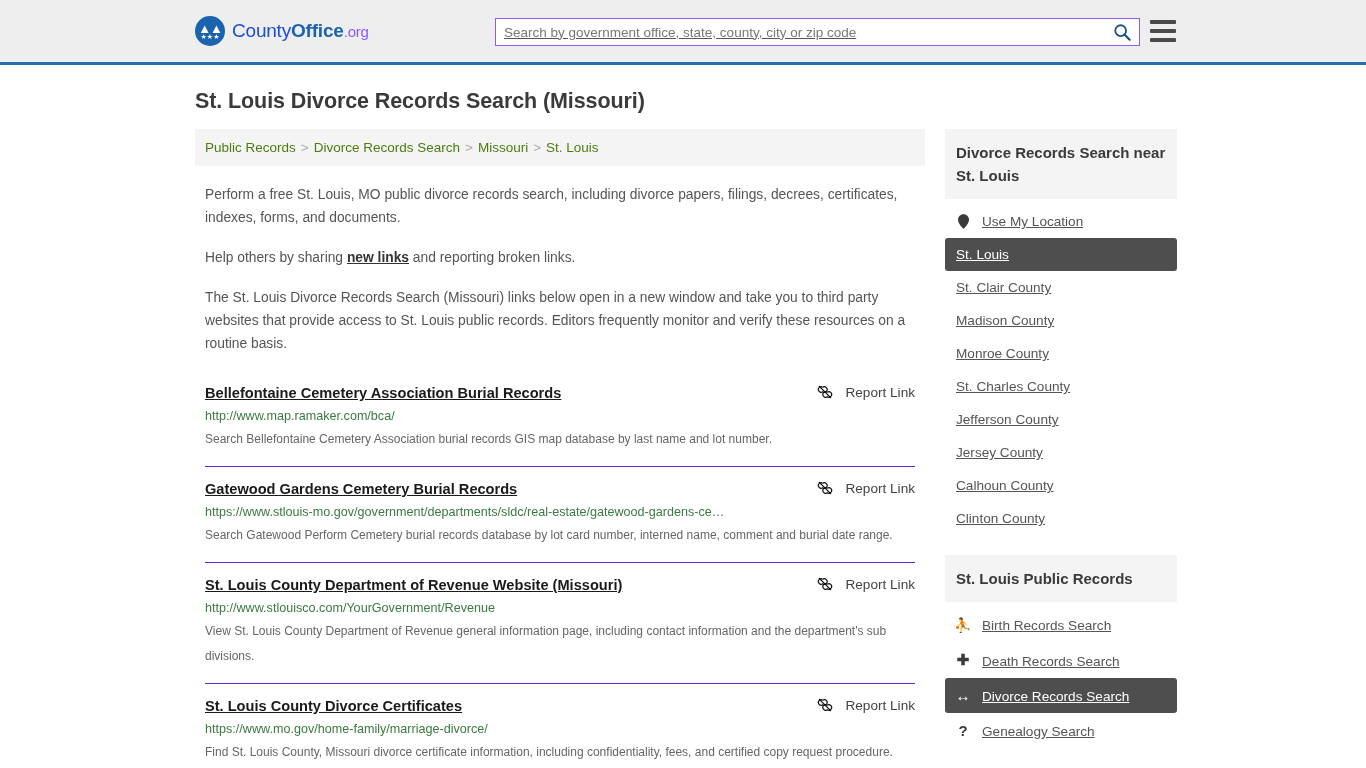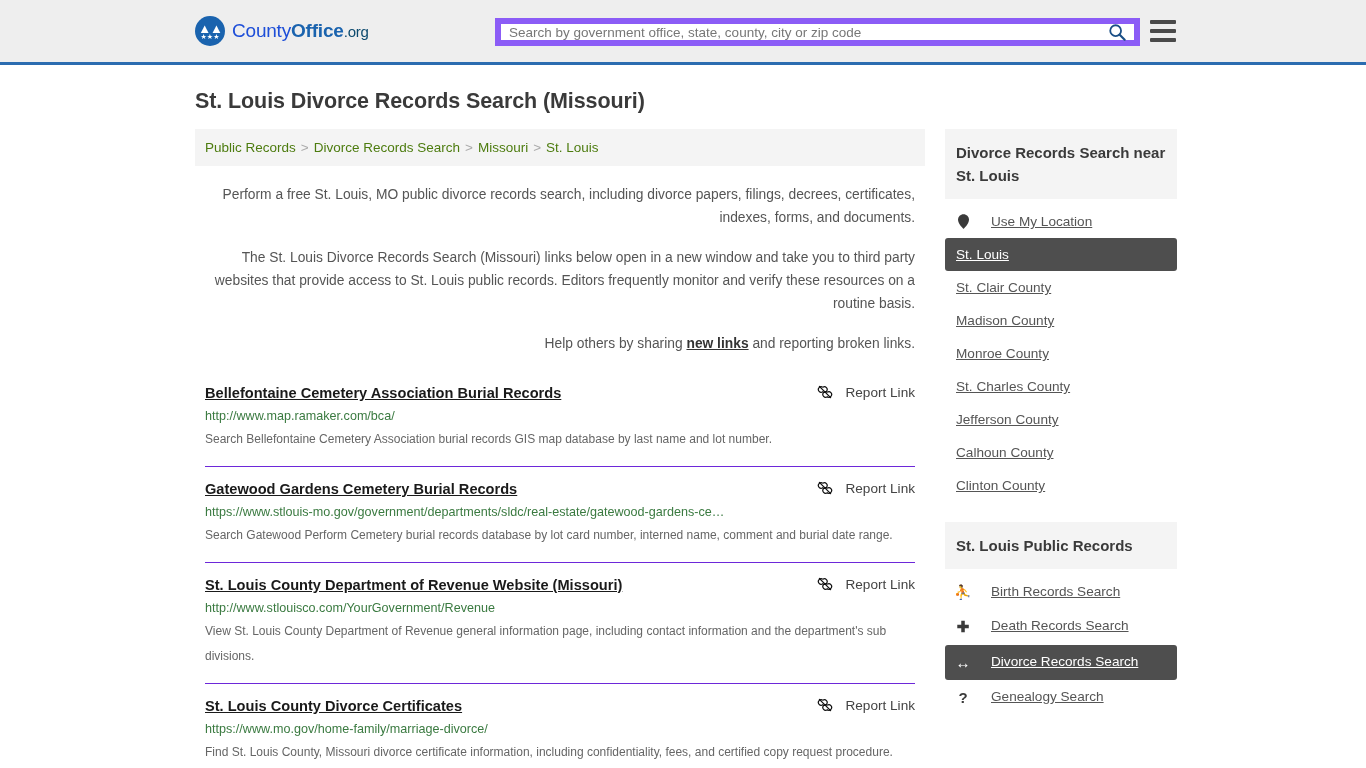--- a/index.html
+++ b/index.html
@@ -53,32 +53,33 @@
     letter-spacing: 0px;
   }
   .logo-text {
     font-size: 19px;
     color: #2d2d2d;
     white-space: nowrap;
     letter-spacing: -0.2px;
   }
   .logo-text .b { color: #1a63ae; font-weight: bold; }
   .logo-text .n { font-weight: normal; color: #1d4ed8; }
-  .logo-text .org { font-size: 15px; color: #0c4a6e; margin-top: 25px; }
+  .logo-text .org { font-size: 15px; color: #8b5cf6; margin-top: 25px; }
 
   .search-wrap {
     position: absolute;
     left: 495px;
     top: 18px;
     width: 645px;
     height: 28px;
     background: #ffffff;
-    border: 6px solid #8b5cf6;
-    display: flex;
-    align-items: center;
+    border: 1px solid #8b5cf6;
+    display: flex;
+    align-items: center;
+    text-decoration: underline;
   }
   .search-input {
     flex: 1;
     border: none;
     outline: none;
     height: 100%;
     padding: 0 8px;
     font-family: "Liberation Sans", sans-serif;
     font-size: 13.5px;
     color: #555;
@@ -139,21 +140,21 @@
     gap: 5px;
   }
   .breadcrumb a {
     color: #4d7c0f;
     text-decoration: none;
     cursor: pointer;
   }
   .breadcrumb .sep { color: #aaaaaa; }
 
   
-  .intro { padding: 0 10px; text-align: right; }
+  .intro { padding: 0 10px; }
   .intro p {
     font-size: 13.8px;
     line-height: 23px;
     color: #555555;
     margin-top: 17px;
   }
   .intro p a {
     color: #333333;
     text-decoration: underline;
     font-weight: bold;
@@ -215,22 +216,22 @@
     background: #f4f4f4;
     padding: 12px 11px;
     font-size: 15px;
     font-weight: bold;
     color: #3a3a3a;
     line-height: 23px;
   }
   .side-list { margin-top: 6px; }
   .side-item {
     display: flex;
-    align-items: flex-start;
-    gap: 21px;
+    align-items: flex-end;
+    gap: 12px;
     padding: 9px 11px;
     cursor: pointer;
     border-radius: 3px;
   }
   .side-item .ico {
     width: 14px;
     display: flex;
     justify-content: center;
     align-items: center;
     font-size: 14px;
@@ -293,24 +294,24 @@
           <span class="sep">&gt;</span>
           <a>Divorce Records Search</a>
           <span class="sep">&gt;</span>
           <a>Missouri</a>
           <span class="sep">&gt;</span>
           <a>St. Louis</a>
         </div>
 
       <div class="intro">
         <p>Perform a free St. Louis, MO public divorce records search, including divorce papers, filings, decrees, certificates, indexes, forms, and documents.</p>
-        <p>The St. Louis Divorce Records Search (Missouri) links below open in a new window and take you to third party websites that provide access to St. Louis public records. Editors frequently monitor and verify these resources on a routine basis.</p>
         <p>
           <span>Help others by sharing </span><a>new links</a><span> and reporting broken links.</span>
         </p>
+        <p>The St. Louis Divorce Records Search (Missouri) links below open in a new window and take you to third party websites that provide access to St. Louis public records. Editors frequently monitor and verify these resources on a routine basis.</p>
       </div>
 
       <div class="results" id="results">
           <div class="result">
             <div class="result-head">
               <a class="result-title">Bellefontaine Cemetery Association Burial Records</a>
               <div class="report-link">
                 <svg width="16" height="16" viewBox="0 0 20 20">
                   <path d="M3 3 L17 17" stroke="#111" stroke-width="1.6" stroke-linecap="round" fill="none"></path>
                   <path d="M7.2 4.2 A3.4 3.4 0 1 0 7.2 9.6 A3.4 3.4 0 1 0 7.2 4.2" stroke="#111" stroke-width="1.5" fill="none"></path>
@@ -395,20 +396,23 @@
             <div class="side-item">
               <span class="lbl">Monroe County</span>
             </div>
             <div class="side-item">
               <span class="lbl">St. Charles County</span>
             </div>
             <div class="side-item">
               <span class="lbl">Jefferson County</span>
             </div>
             <div class="side-item">
+              <span class="lbl">Jersey County</span>
+            </div>
+            <div class="side-item">
               <span class="lbl">Calhoun County</span>
             </div>
             <div class="side-item">
               <span class="lbl">Clinton County</span>
             </div>
           </div>
       </div>
 
       <div class="side-box second">
         <div class="side-head">St. Louis Public Records</div>

